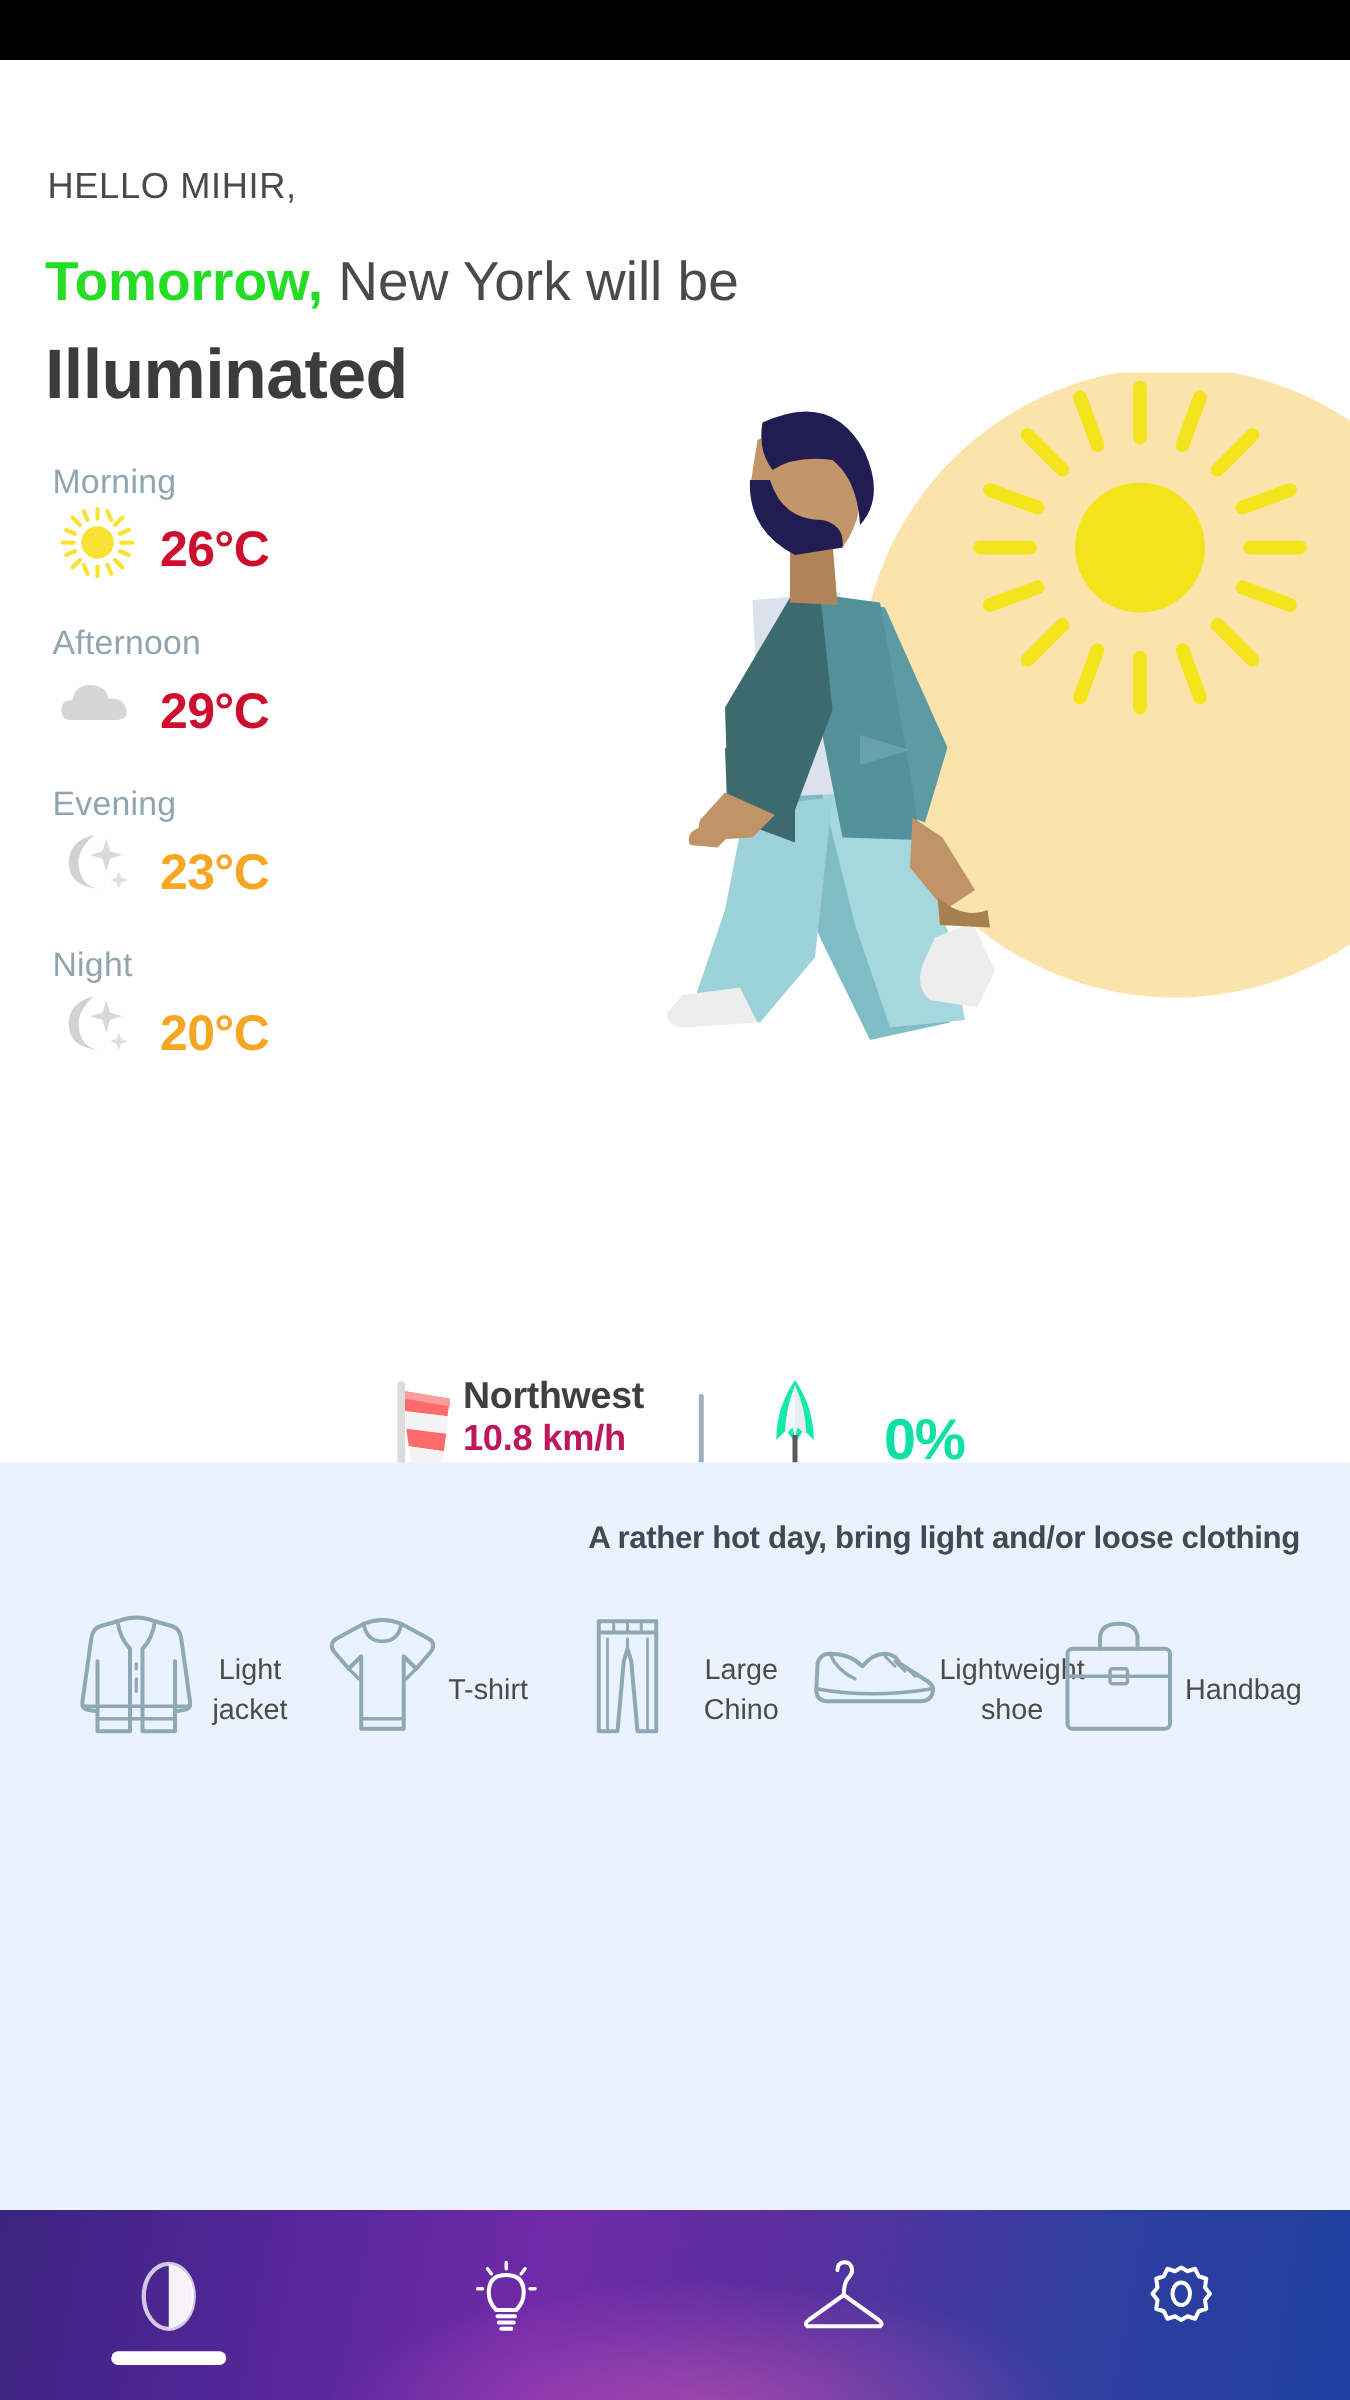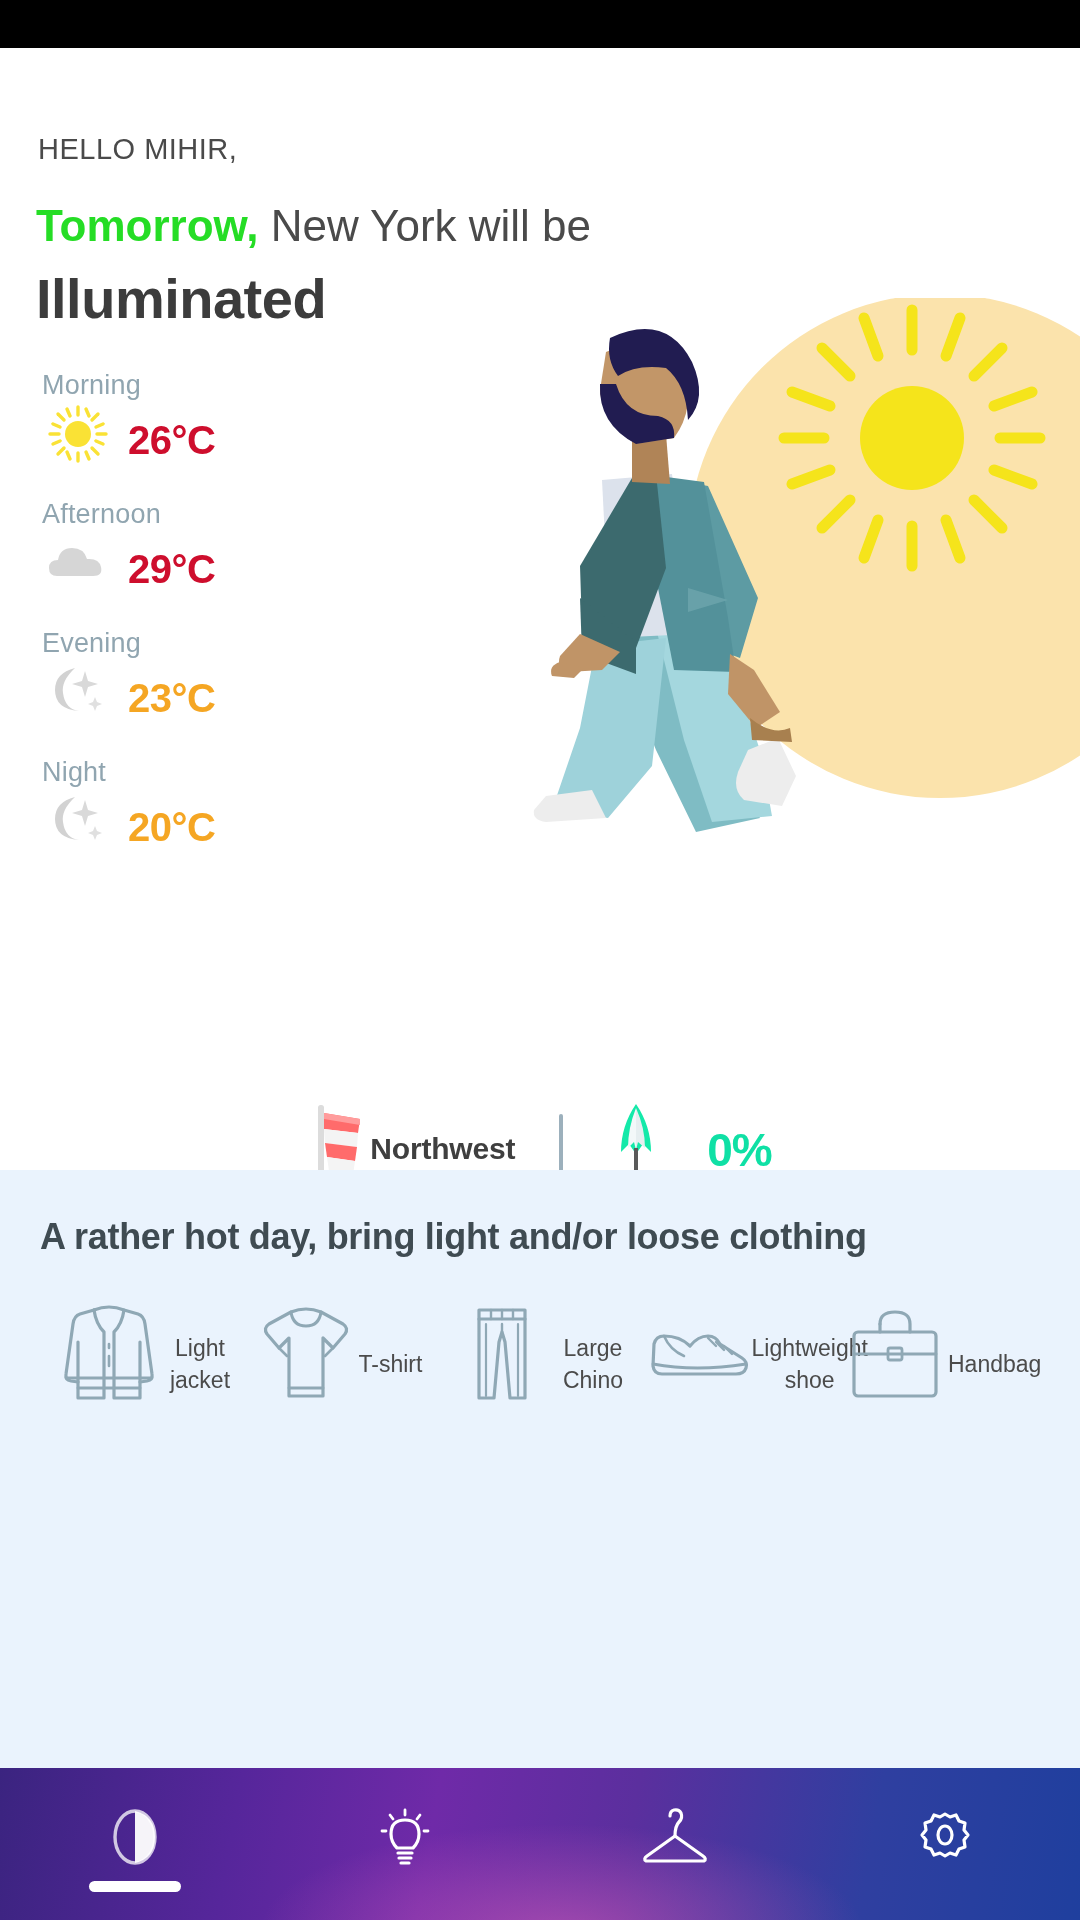--- a/index.html
+++ b/index.html
@@ -96,21 +96,21 @@
 
   
   .metrics {
     position:absolute;
     left:0; right:0; top:1050px;
     display:flex;
     align-items:center;
     justify-content:center;
     gap:0;
   }
-  .metric-wind { display:flex; align-items:flex-end; }
+  .metric-wind { display:flex; align-items:flex-start; }
   .wind-text { line-height:1.18; }
   .wind-dir {
     font-size:30px; font-weight:700; color:#3f3f3f;
     letter-spacing:-0.2px;
   }
   .wind-speed {
     font-size:29px; font-weight:700; color:#be185d;
     letter-spacing:-0.2px;
   }
   .divider {
@@ -124,22 +124,22 @@
   }
 
   
   .advice-section {
     position:relative;
     height:672px;
     background:#EAF3FD;
     padding-top:46px;
   }
   .advice-title {
-    text-align:left;
-    font-size:36px;
+    text-align:right;
+    font-size:25px;
     font-weight:700;
     color:#3f4b52;
     letter-spacing:-0.3px;
     padding:0 40px;
   }
   .clothes-row {
     display:flex;
     justify-content:space-between;
     padding:0 56px;
     margin-top:42px;

